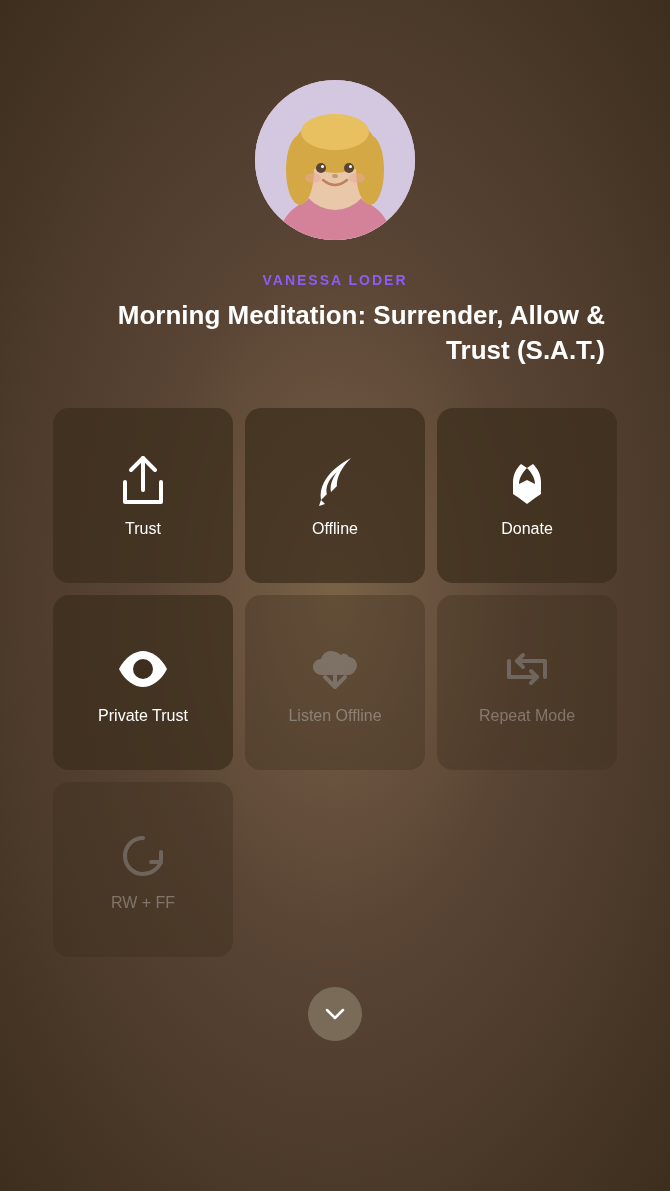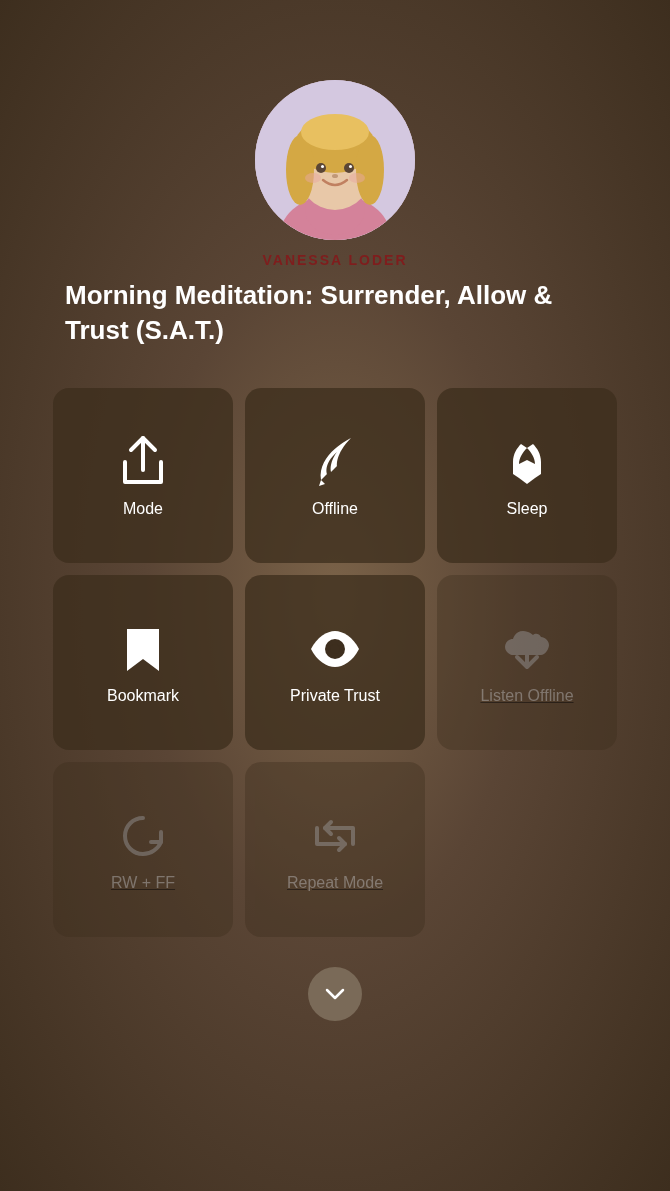--- a/index.html
+++ b/index.html
@@ -34,33 +34,33 @@
       justify-content: center;
     }
 
     
     .avatar-svg {
       width: 160px;
       height: 160px;
     }
 
     .author-name {
-      color: #7f1d1d;
+      color: #8b5cf6;
       font-size: 14px;
       font-weight: 600;
       letter-spacing: 2px;
       text-transform: uppercase;
-      margin-top: 12px;
+      margin-top: 32px;
     }
 
     .meditation-title {
       color: #ffffff;
       font-size: 26px;
       font-weight: 700;
-      text-align: left;
+      text-align: right;
       margin-top: 10px;
       line-height: 1.35;
       max-width: 580px;
       padding: 0 20px;
     }
 
     .grid-container {
       display: grid;
       grid-template-columns: repeat(3, 180px);
       grid-template-rows: repeat(3, 175px);
@@ -74,21 +74,20 @@
       display: flex;
       flex-direction: column;
       align-items: center;
       justify-content: center;
       cursor: pointer;
       transition: opacity 0.15s;
     }
 
     .grid-item.disabled {
       opacity: 0.5;
-      text-decoration: underline;
     }
 
     .grid-item .label {
       color: #ffffff;
       font-size: 16px;
       font-weight: 400;
     }
 
     .grid-item.disabled .label {
       color: #aaa;
@@ -171,87 +170,81 @@
 </div>
 
 <div class="grid-container">
 
   <div class="grid-item">
     <svg class="icon-svg" viewBox="0 0 56 56" xmlns="http://www.w3.org/2000/svg">
       <path d="M28 4 L28 36" stroke="white" stroke-width="4" stroke-linecap="round"></path>
       <path d="M16 16 L28 4 L40 16" stroke="white" stroke-width="4" stroke-linecap="round" stroke-linejoin="round" fill="none"></path>
       <path d="M10 28 L10 48 L46 48 L46 28" stroke="white" stroke-width="4" stroke-linecap="round" stroke-linejoin="round" fill="none"></path>
     </svg>
-    <span class="label">Mode</span>
+    <span class="label">Trust</span>
   </div>
 
   <div class="grid-item">
     <svg class="icon-svg" viewBox="0 0 56 56" xmlns="http://www.w3.org/2000/svg">
 
       <path d="M44 4 C44 4 10 20 14 46 L20 40 C20 40 16 30 30 18 C30 18 22 28 24 38 L30 32 C30 32 28 20 44 4Z" fill="white"></path>
       <path d="M14 46 L12 52 L18 50 Z" fill="white"></path>
     </svg>
     <span class="label">Offline</span>
   </div>
 
   <div class="grid-item">
     <svg class="icon-svg" viewBox="0 0 56 56" xmlns="http://www.w3.org/2000/svg">
 
       <path d="M22 10 C18 14 14 20 14 28 L14 40 L20 44 L20 30 C20 24 24 18 28 14 Z" fill="white"></path>
       <path d="M34 10 C38 14 42 20 42 28 L42 40 L36 44 L36 30 C36 24 32 18 28 14 Z" fill="white"></path>
       <path d="M20 30 L20 44 L28 50 L36 44 L36 30 L28 26 Z" fill="white"></path>
     </svg>
-    <span class="label">Sleep</span>
-  </div>
-
-  <div class="grid-item">
-    <svg class="icon-svg" viewBox="0 0 56 56" xmlns="http://www.w3.org/2000/svg">
-      <path d="M12 8 L44 8 L44 50 L28 38 L12 50 Z" fill="white"></path>
-    </svg>
-    <span class="label">Bookmark</span>
-  </div>
+    <span class="label">Donate</span>
+  </div>
+
 
   <div class="grid-item">
     <svg class="icon-svg" viewBox="0 0 56 56" xmlns="http://www.w3.org/2000/svg">
       <path d="M4 28 C10 16 20 10 28 10 C36 10 46 16 52 28 C46 40 36 46 28 46 C20 46 10 40 4 28Z" fill="white"></path>
       <circle cx="28" cy="28" r="10" fill="#3d2e1e"></circle>
       <circle cx="28" cy="28" r="5" fill="#3d2e1e"></circle>
     </svg>
     <span class="label">Private Trust</span>
   </div>
 
 
   <div class="grid-item disabled">
     <svg class="icon-svg disabled-icon" viewBox="0 0 56 56" xmlns="http://www.w3.org/2000/svg">
 
       <path d="M14 34 C10 34 6 30 6 26 C6 22 9 18 14 18 C14 18 16 10 24 10 C30 10 34 14 34 14 C36 12 40 12 42 16 C46 16 50 20 50 24 C50 28 46 34 42 34 Z" fill="#888"></path>
       <path d="M28 22 L28 44" stroke="#888" stroke-width="4" stroke-linecap="round"></path>
       <path d="M18 36 L28 46 L38 36" stroke="#888" stroke-width="4" stroke-linecap="round" stroke-linejoin="round" fill="none"></path>
     </svg>
     <span class="label" style="color:#aaa">Listen Offline</span>
-  </div>
-
-  <div class="grid-item disabled">
-    <svg class="icon-svg disabled-icon" viewBox="0 0 56 56" xmlns="http://www.w3.org/2000/svg">
-
-      <path d="M28 10 C18 10 10 18 10 28 C10 38 18 46 28 46 C36 46 43 41 46 34" stroke="#888" stroke-width="4" fill="none" stroke-linecap="round"></path>
-      <path d="M46 24 L46 34 L36 34" stroke="#888" stroke-width="4" fill="none" stroke-linecap="round" stroke-linejoin="round"></path>
-    </svg>
-    <span class="label" style="color:#aaa">RW + FF</span>
   </div>
 
   <div class="grid-item disabled">
     <svg class="icon-svg disabled-icon" viewBox="0 0 56 56" xmlns="http://www.w3.org/2000/svg">
 
       <path d="M10 20 L10 36 L38 36" stroke="#888" stroke-width="4" fill="none" stroke-linecap="round" stroke-linejoin="round"></path>
       <path d="M32 30 L38 36 L32 42" stroke="#888" stroke-width="4" fill="none" stroke-linecap="round" stroke-linejoin="round"></path>
       <path d="M46 36 L46 20 L18 20" stroke="#888" stroke-width="4" fill="none" stroke-linecap="round" stroke-linejoin="round"></path>
       <path d="M24 14 L18 20 L24 26" stroke="#888" stroke-width="4" fill="none" stroke-linecap="round" stroke-linejoin="round"></path>
     </svg>
     <span class="label" style="color:#aaa">Repeat Mode</span>
+  </div>
+
+  <div class="grid-item disabled">
+    <svg class="icon-svg disabled-icon" viewBox="0 0 56 56" xmlns="http://www.w3.org/2000/svg">
+
+      <path d="M28 10 C18 10 10 18 10 28 C10 38 18 46 28 46 C36 46 43 41 46 34" stroke="#888" stroke-width="4" fill="none" stroke-linecap="round"></path>
+      <path d="M46 24 L46 34 L36 34" stroke="#888" stroke-width="4" fill="none" stroke-linecap="round" stroke-linejoin="round"></path>
+    </svg>
+    <span class="label" style="color:#aaa">RW + FF</span>
   </div>
 
 </div>
 
 <button class="chevron-btn">
   <svg viewBox="0 0 24 24" xmlns="http://www.w3.org/2000/svg">
     <path d="M4 8 L12 16 L20 8" stroke="white" stroke-width="2.5" stroke-linecap="round" stroke-linejoin="round" fill="none"></path>
   </svg>
 </button>
 

